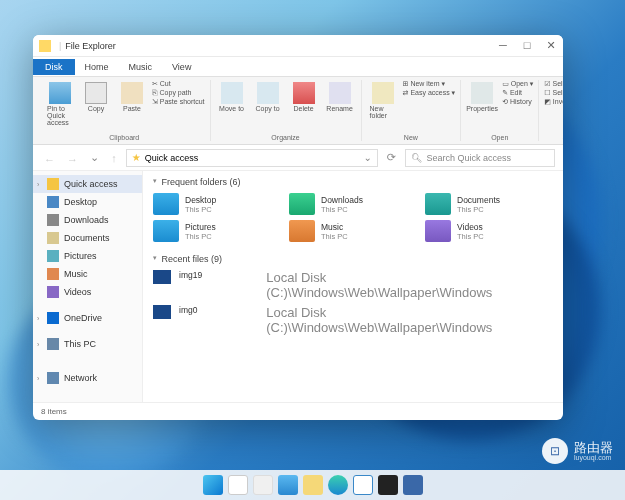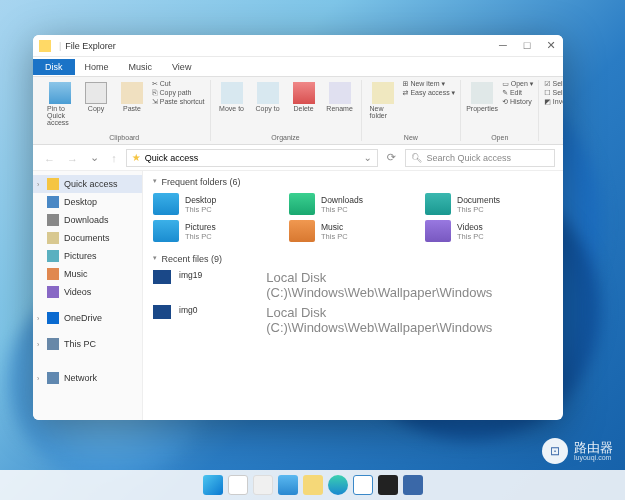--- a/index.html
+++ b/index.html
@@ -337,20 +337,23 @@
           </div>
           <div class="file">
             <div class="file-ico"></div>
             <div class="file-name">img0</div>
             <div class="file-path">Local Disk (C:)\Windows\Web\Wallpaper\Windows</div>
           </div>
         </div>
     </div>
   </div>
 
+  <div class="statusbar">
+    <span>8 items</span>
+  </div>
 </div>
 
 <div class="watermark">
   <div class="wm-ico">⊡</div>
   <div class="wm-txt">
     <span>路由器</span>
     <span class="wm-sub">luyouqi.com</span>
   </div>
 </div>
 

